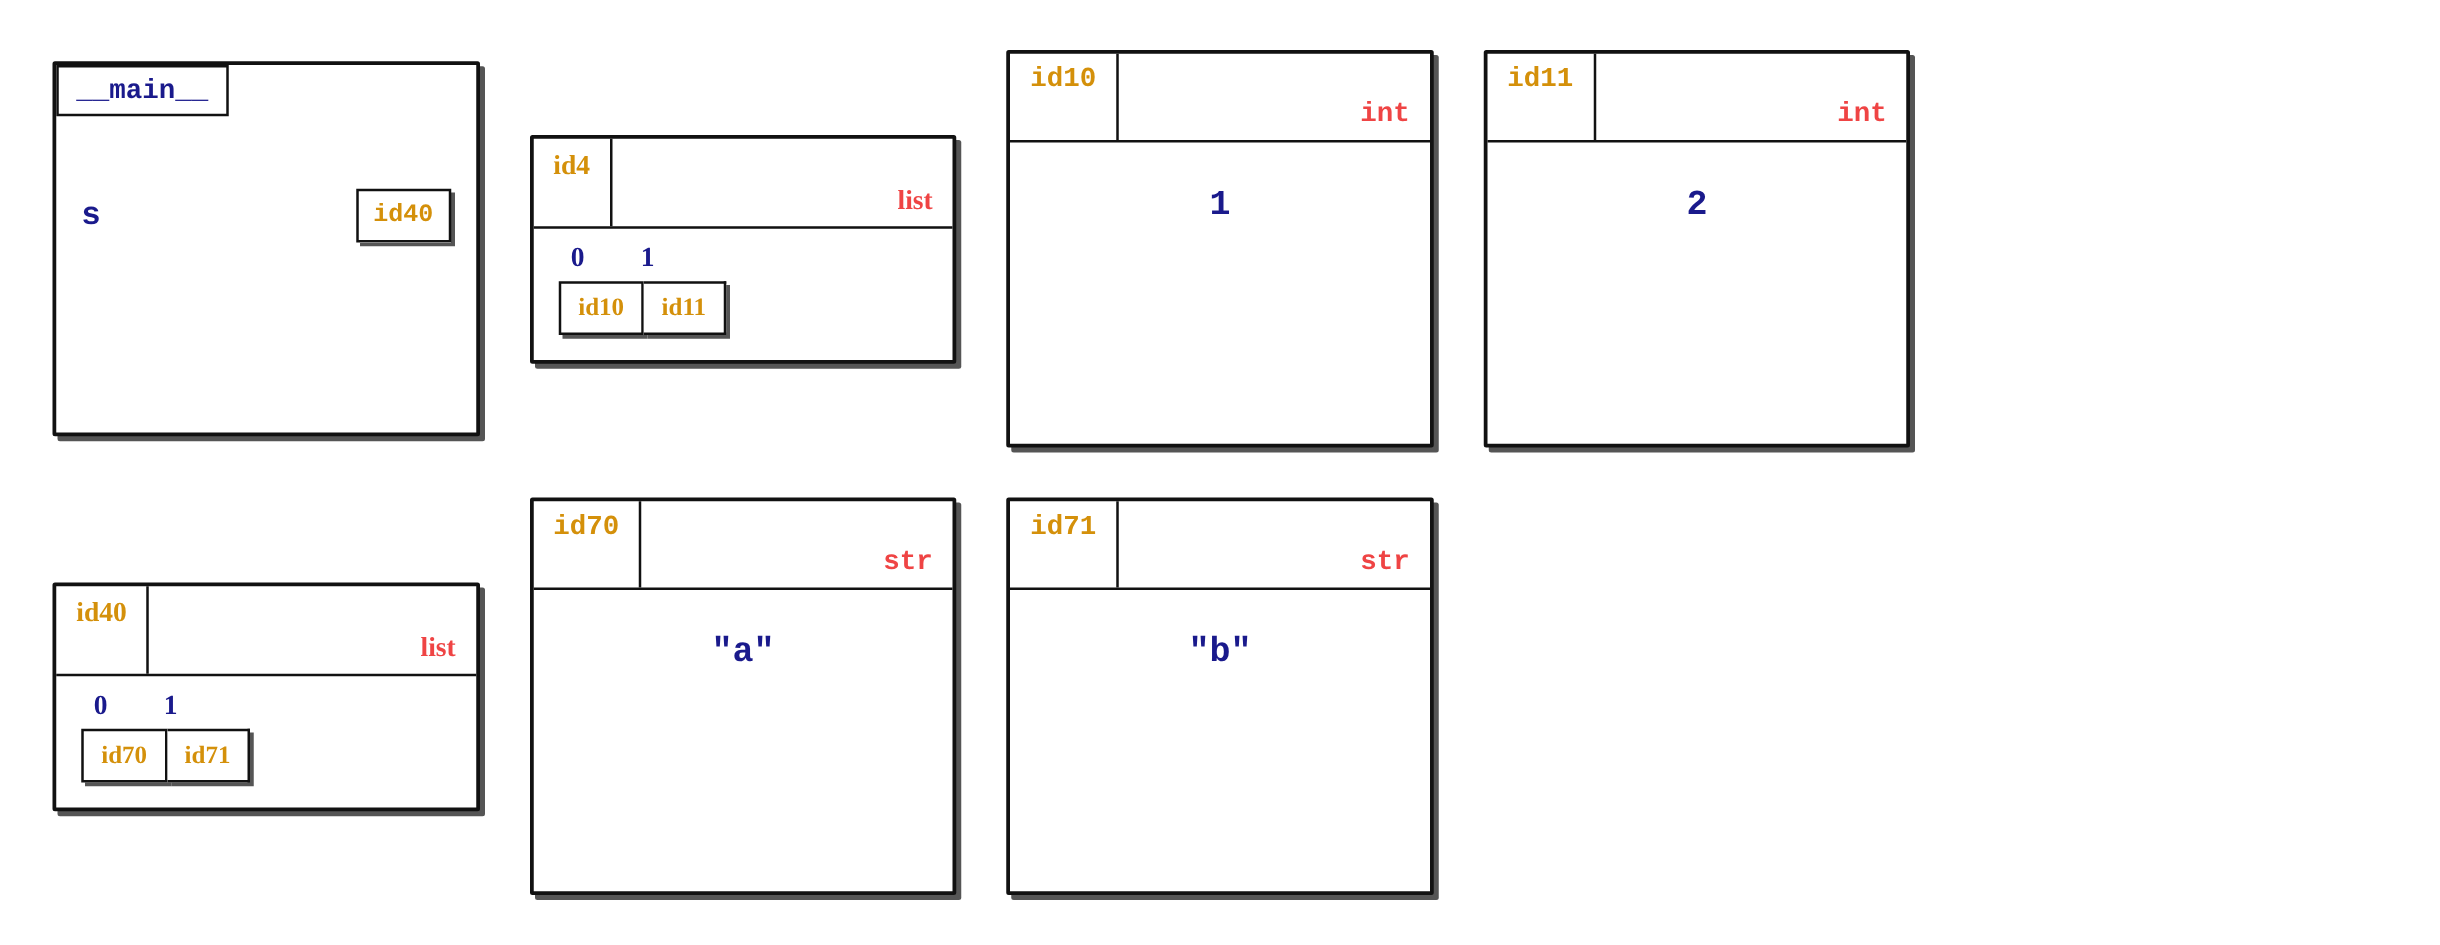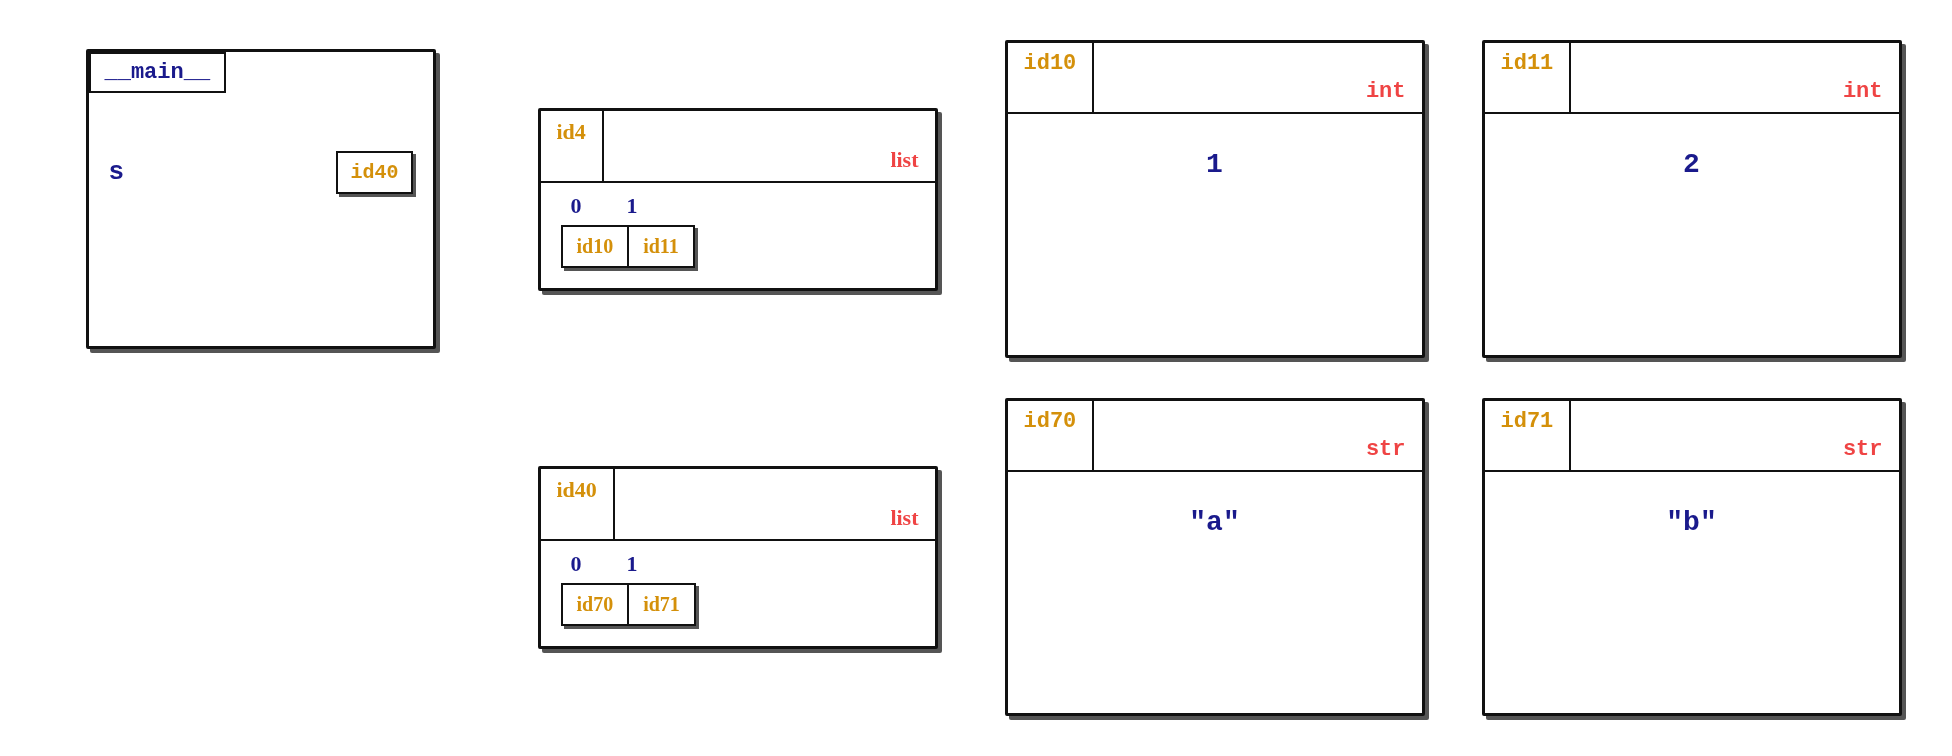--- a/index.html
+++ b/index.html
@@ -156,21 +156,21 @@
       margin-left: 0;
     }
 
     
     .empty-cell {
       visibility: hidden;
     }
 
     .grid {
       display: grid;
-      grid-template-columns: repeat(4, 1fr);
+      grid-template-columns: repeat(5, 1fr);
       grid-template-rows: repeat(2, 1fr);
       width: 1952px;
       height: 756px;
       padding: 30px 32px;
       gap: 20px;
     }
   </style>
 </head>
 <body>
 

